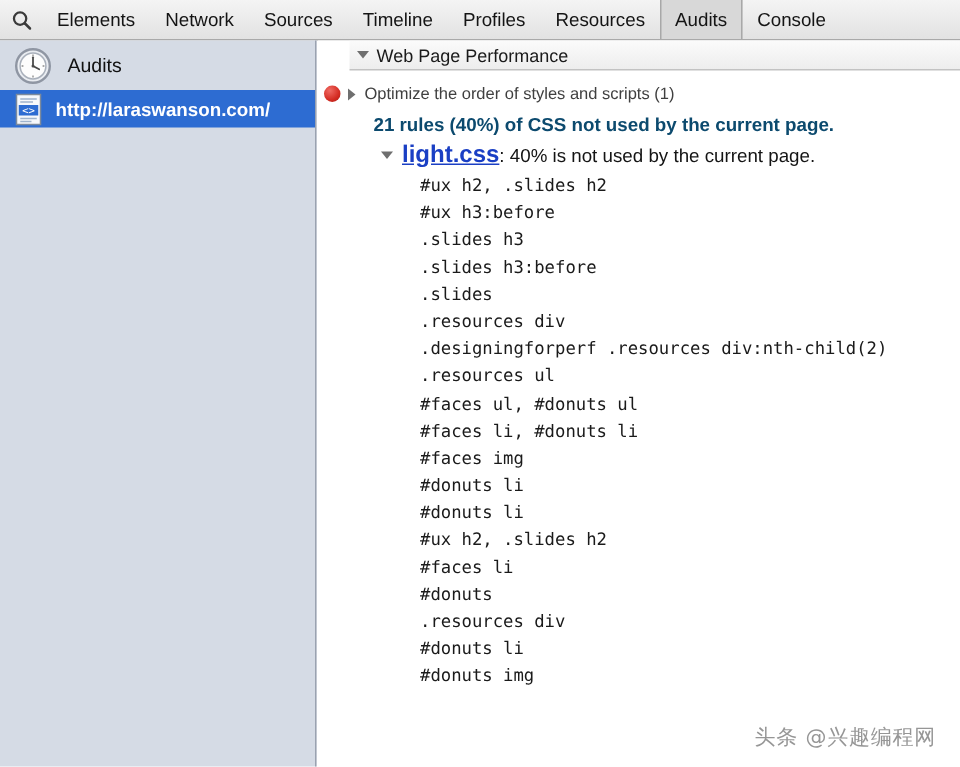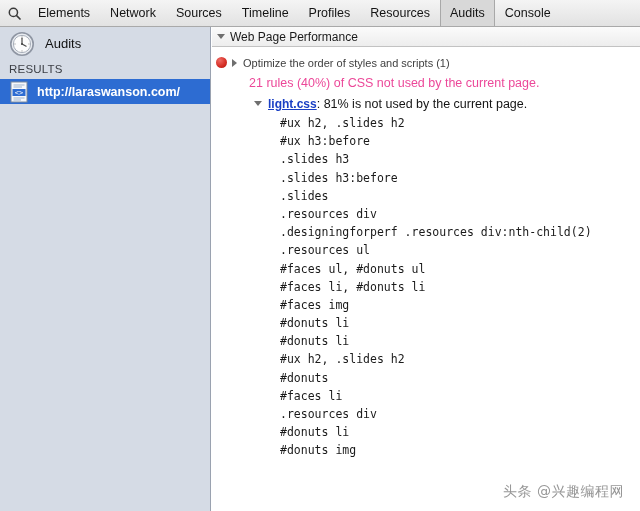--- a/index.html
+++ b/index.html
@@ -130,20 +130,21 @@
     overflow: hidden;
   }
   .section-header {
     display: flex;
     align-items: center;
     height: 20px;
     box-sizing: border-box;
     background: linear-gradient(to bottom, #fbfbfb 0%, #ededed 100%);
     border-bottom: 1px solid #c2c2c2;
     padding-left: 5px;
+    margin-left: 21px;
   }
   .section-header .tri { margin-right: 5px; }
   .section-title {
     font-size: 12px;
     color: #1a1a1a;
   }
 
   .tree { padding: 5px 0 0 0; }
 
   .audit-row {
@@ -187,37 +188,38 @@
   }
   .tri-down {
     border-top: 5px solid #6f6f6f;
     border-left: 4px solid transparent;
     border-right: 4px solid transparent;
     margin-right: 6px;
   }
 
   .detail-text {
     font-size: 12.5px;
-    color: #ec4899;
+    color: #0c4a6e;
     padding-left: 37px;
     height: 20px;
     line-height: 20px;
     white-space: nowrap;
+    font-weight: bold;
   }
 
   .file-row {
     display: flex;
     align-items: center;
     height: 21px;
     padding-left: 42px;
     box-sizing: border-box;
     white-space: nowrap;
   }
   .file-link {
-    font-size: 12px;
+    font-size: 16px;
     color: #1a3fc4;
     text-decoration: underline;
     font-weight: bold;
     cursor: pointer;
   }
   .file-rest {
     font-size: 12.5px;
     color: #141414;
   }
 
@@ -284,21 +286,20 @@
           <circle cx="13" cy="13" r="1" fill="#4a4a4a"></circle>
           <line x1="13" y1="5.4" x2="13" y2="6.6" stroke="#8a8a8a" stroke-width="0.9"></line>
           <line x1="13" y1="19.4" x2="13" y2="20.6" stroke="#8a8a8a" stroke-width="0.9"></line>
           <line x1="5.4" y1="13" x2="6.6" y2="13" stroke="#8a8a8a" stroke-width="0.9"></line>
           <line x1="19.4" y1="13" x2="20.6" y2="13" stroke="#8a8a8a" stroke-width="0.9"></line>
         </svg>
       </span>
       <span class="audits-title">Audits</span>
     </div>
 
-    <div class="results-label">RESULTS</div>
 
     <div class="result-row">
       <span class="doc-icon">
         <svg width="18" height="22" viewBox="0 0 18 22">
           <rect x="1" y="1" width="16" height="20" fill="#f6f8fb" stroke="#7d8a9c" stroke-width="1"></rect>
           <line x1="3.5" y1="4" x2="14.5" y2="4" stroke="#9fb3cc" stroke-width="1"></line>
           <line x1="3.5" y1="6" x2="12" y2="6" stroke="#9fb3cc" stroke-width="1"></line>
           <rect x="2.5" y="8" width="13" height="7" fill="#2d6cd2"></rect>
           <text x="9" y="13.9" font-size="7" fill="#ffffff" text-anchor="middle" font-family="monospace">&lt;&gt;</text>
           <line x1="3.5" y1="17" x2="14.5" y2="17" stroke="#9fb3cc" stroke-width="1"></line>
@@ -324,40 +325,40 @@
         <span class="tri tri-right"></span>
         <span class="audit-label">Optimize the order of styles and scripts (1)</span>
       </div>
 
 
       <div class="detail-text">21 rules (40%) of CSS not used by the current page.</div>
 
       <div class="file-row">
         <span class="tri tri-down"></span>
         <span class="file-link">light.css</span>
-        <span class="file-rest">: 81% is not used by the current page.</span>
+        <span class="file-rest">: 40% is not used by the current page.</span>
       </div>
 
       <div class="selector-list">
         <div class="selector">#ux h2, .slides h2</div>
         <div class="selector">#ux h3:before</div>
         <div class="selector">.slides h3</div>
         <div class="selector">.slides h3:before</div>
         <div class="selector">.slides</div>
         <div class="selector">.resources div</div>
         <div class="selector">.designingforperf .resources div:nth-child(2)</div>
         <div class="selector">.resources ul</div>
         <div class="selector">#faces ul, #donuts ul</div>
         <div class="selector">#faces li, #donuts li</div>
         <div class="selector">#faces img</div>
         <div class="selector">#donuts li</div>
         <div class="selector">#donuts li</div>
         <div class="selector">#ux h2, .slides h2</div>
+        <div class="selector">#faces li</div>
         <div class="selector">#donuts</div>
-        <div class="selector">#faces li</div>
         <div class="selector">.resources div</div>
         <div class="selector">#donuts li</div>
         <div class="selector">#donuts img</div>
       </div>
 
     </div>
 
     <div class="watermark">头条 @兴趣编程网</div>
 
   </div>

